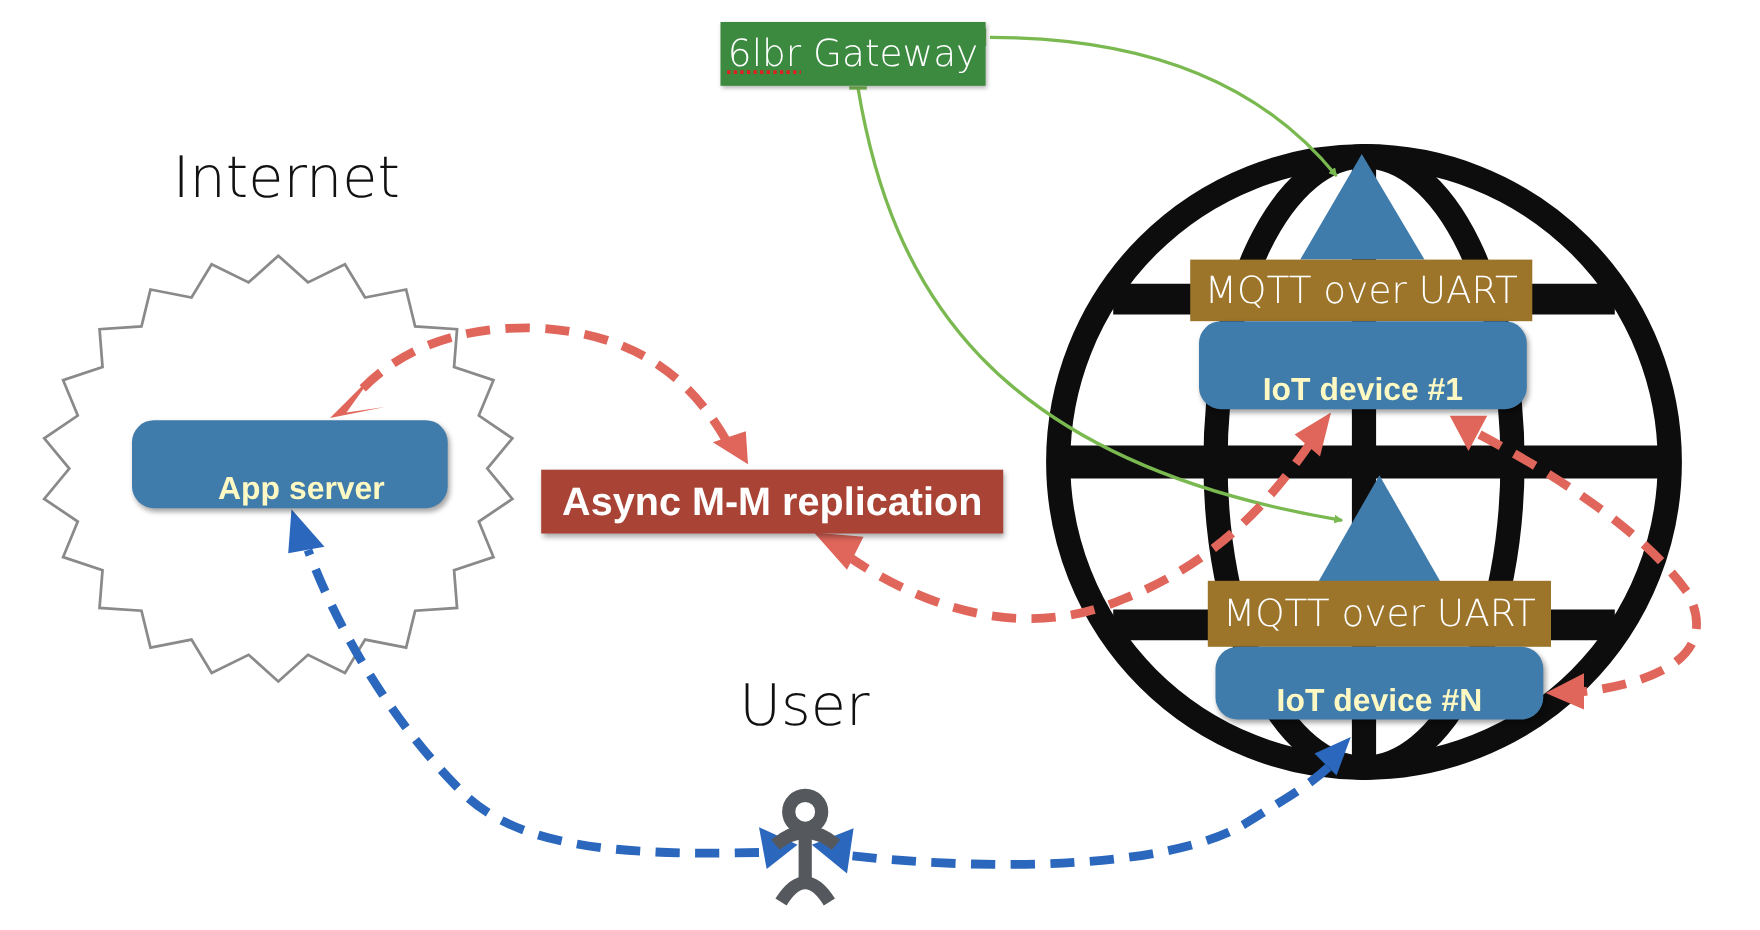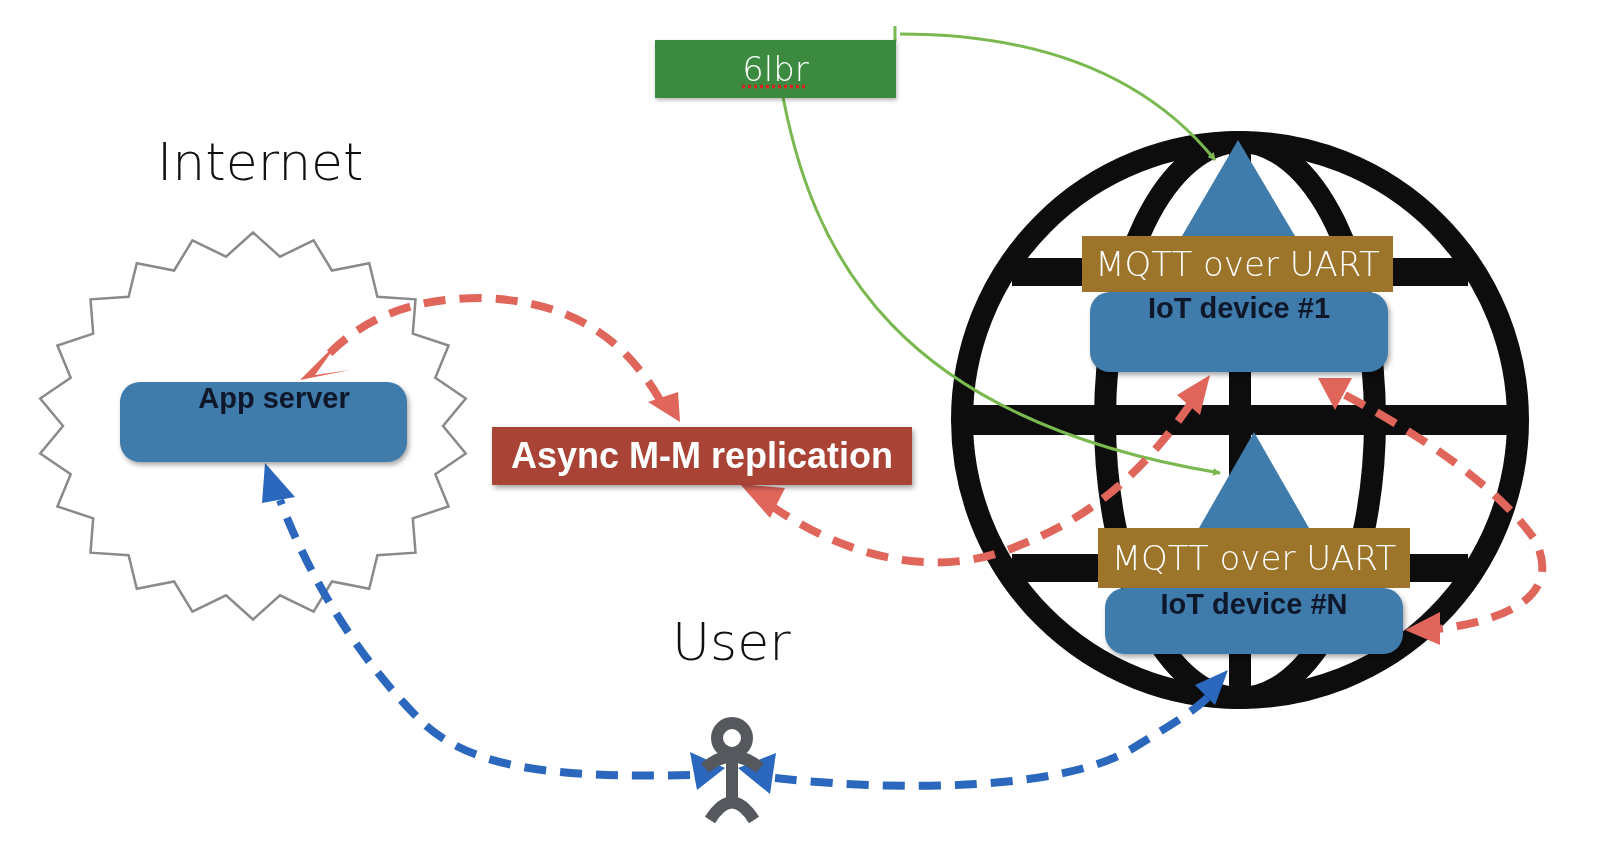--- a/index.html
+++ b/index.html
@@ -1,22 +1,22 @@
 <!DOCTYPE html>
 <html><head>
 <meta charset="utf-8">
 <style>
   html,body{margin:0;padding:0;background:#ffffff;}
   body{width:1600px;height:845px;position:relative;overflow:hidden;font-family:"Liberation Sans",sans-serif;}
   svg#canvas{position:absolute;left:0;top:0;width:1600px;height:845px;}
   .lbl{position:absolute;white-space:nowrap;}
   .big-label{font-family:"DejaVu Sans",sans-serif;font-weight:300;color:#111;font-size:52px;}
-  .node{position:absolute;display:flex;align-items:flex-start;justify-content:center;color:#0f172a;font-weight:bold;background:#3f7bab;border-radius:20px;box-shadow:2px 3px 5px rgba(0,0,0,0.35);font-size:29px;}
+  .node{position:absolute;display:flex;align-items:flex-end;justify-content:center;color:#fef9c3;font-weight:bold;background:#3f7bab;border-radius:20px;box-shadow:2px 3px 5px rgba(0,0,0,0.35);font-size:29px;}
   .badge{position:absolute;display:flex;align-items:center;justify-content:center;color:#fff;font-family:"DejaVu Sans",sans-serif;font-weight:300;}
-  .gateway{background:#3b8a3f;font-size:34px;box-shadow:1px 2px 4px rgba(0,0,0,0.3);margin-top:20px;}
+  .gateway{background:#3b8a3f;font-size:34px;box-shadow:1px 2px 4px rgba(0,0,0,0.3);}
   .gateway .spell{text-decoration:underline dotted #e02020;text-underline-offset:4px;}
   .mqtt{background:#9c752b;font-size:34px;}
   .repl{background:#a94335;font-family:"Liberation Sans",sans-serif;font-weight:bold;font-size:36px;box-shadow:2px 3px 5px rgba(0,0,0,0.35);justify-content:center;}
 </style>
 </head>
 <body>
 
 <svg id="canvas" viewBox="0 0 1600 845">
   <defs>
     <marker id="ah-green" markerWidth="8" markerHeight="8" refX="7" refY="4" orient="auto" markerUnits="userSpaceOnUse" viewBox="0 0 8 8">
@@ -74,20 +74,21 @@
     <line x1="732" y1="754" x2="732" y2="800"></line>
     <path d="M710,820 Q732,785 754,820"></path>
   </g>
 </svg>
 
 <div class="lbl big-label" style="left:157px;top:132px;">Internet</div>
 <div class="lbl big-label" style="left:672px;top:612px;">User</div>
 
 <div class="badge gateway" style="left:655px;top:20px;width:241px;height:58px;">
   <span class="spell">6lbr</span>
+    <span style="white-space:pre"> Gateway</span>
 </div>
 
 <div class="node" style="left:120px;top:382px;width:266px;height:80px;padding-left:21px;">
   <span>App server</span>
 </div>
 
 <div class="badge repl" style="left:492px;top:427px;width:420px;height:58px;">
   <span>Async M-M replication</span>
 </div>
 

